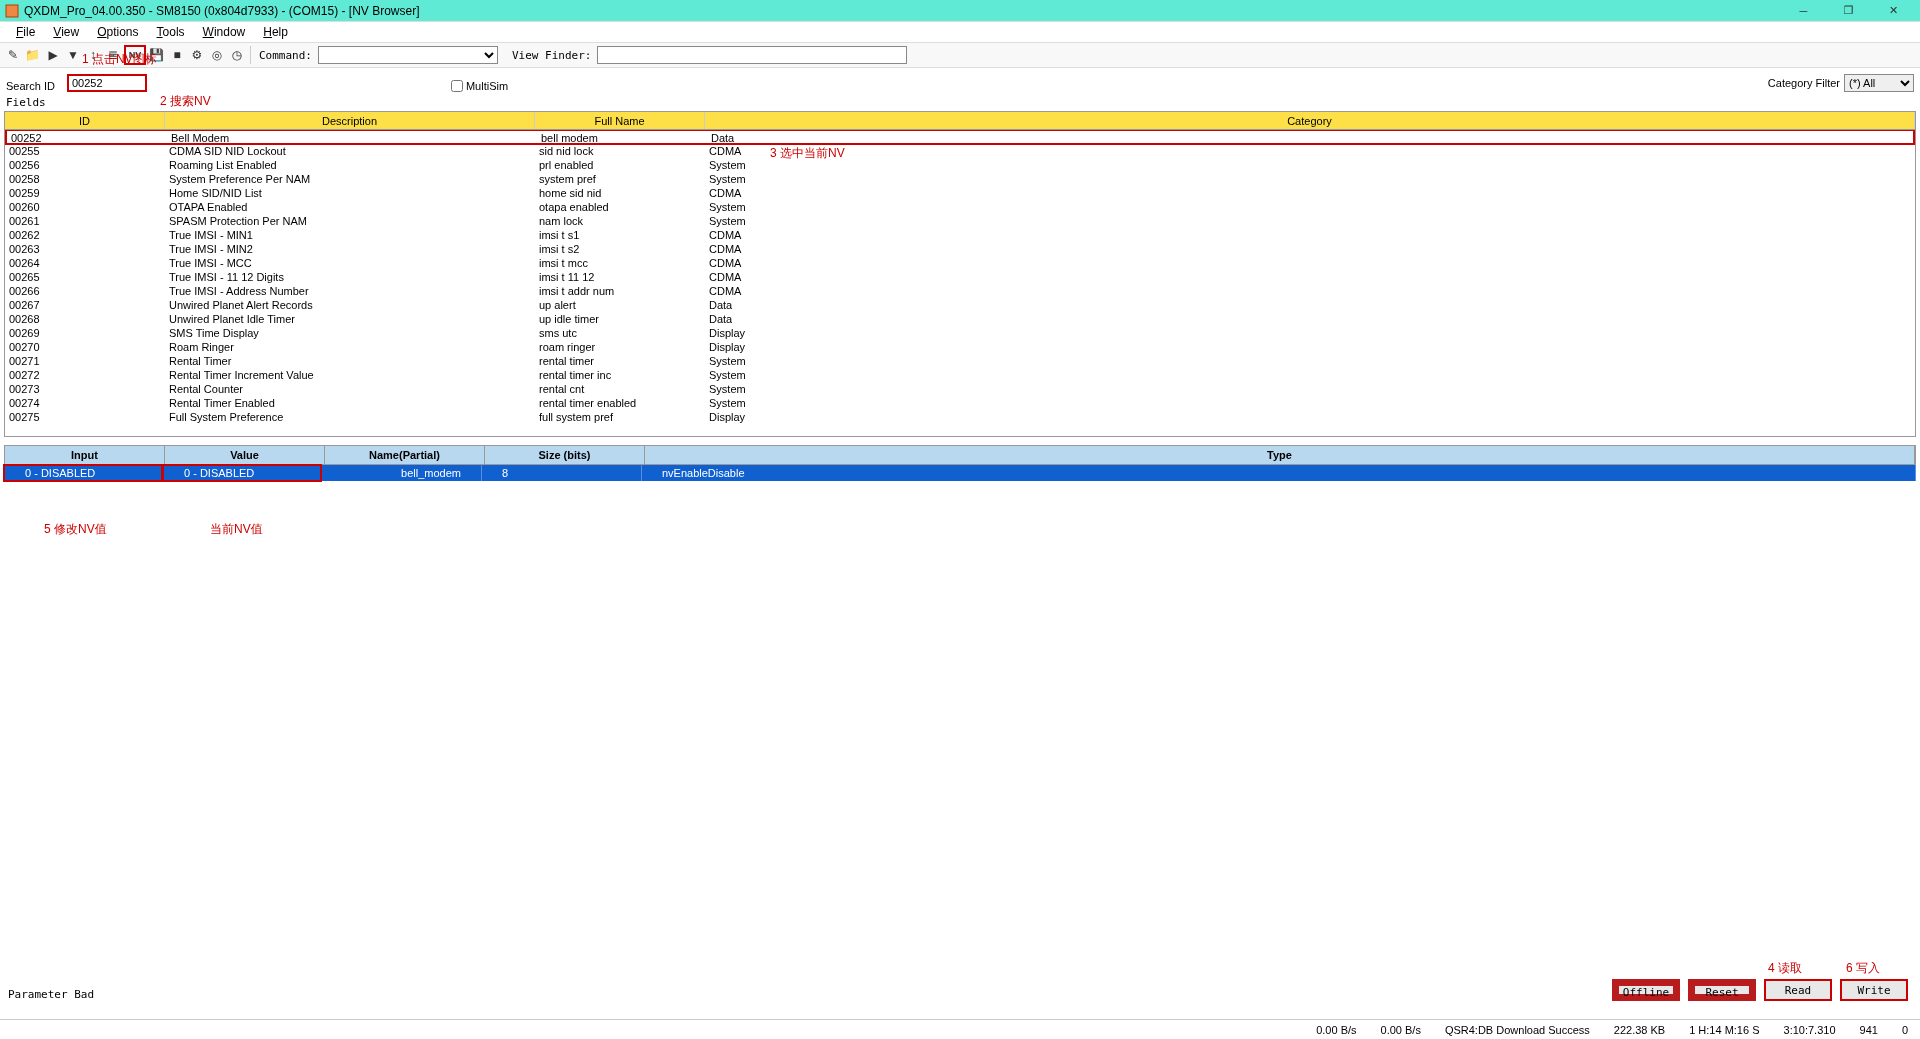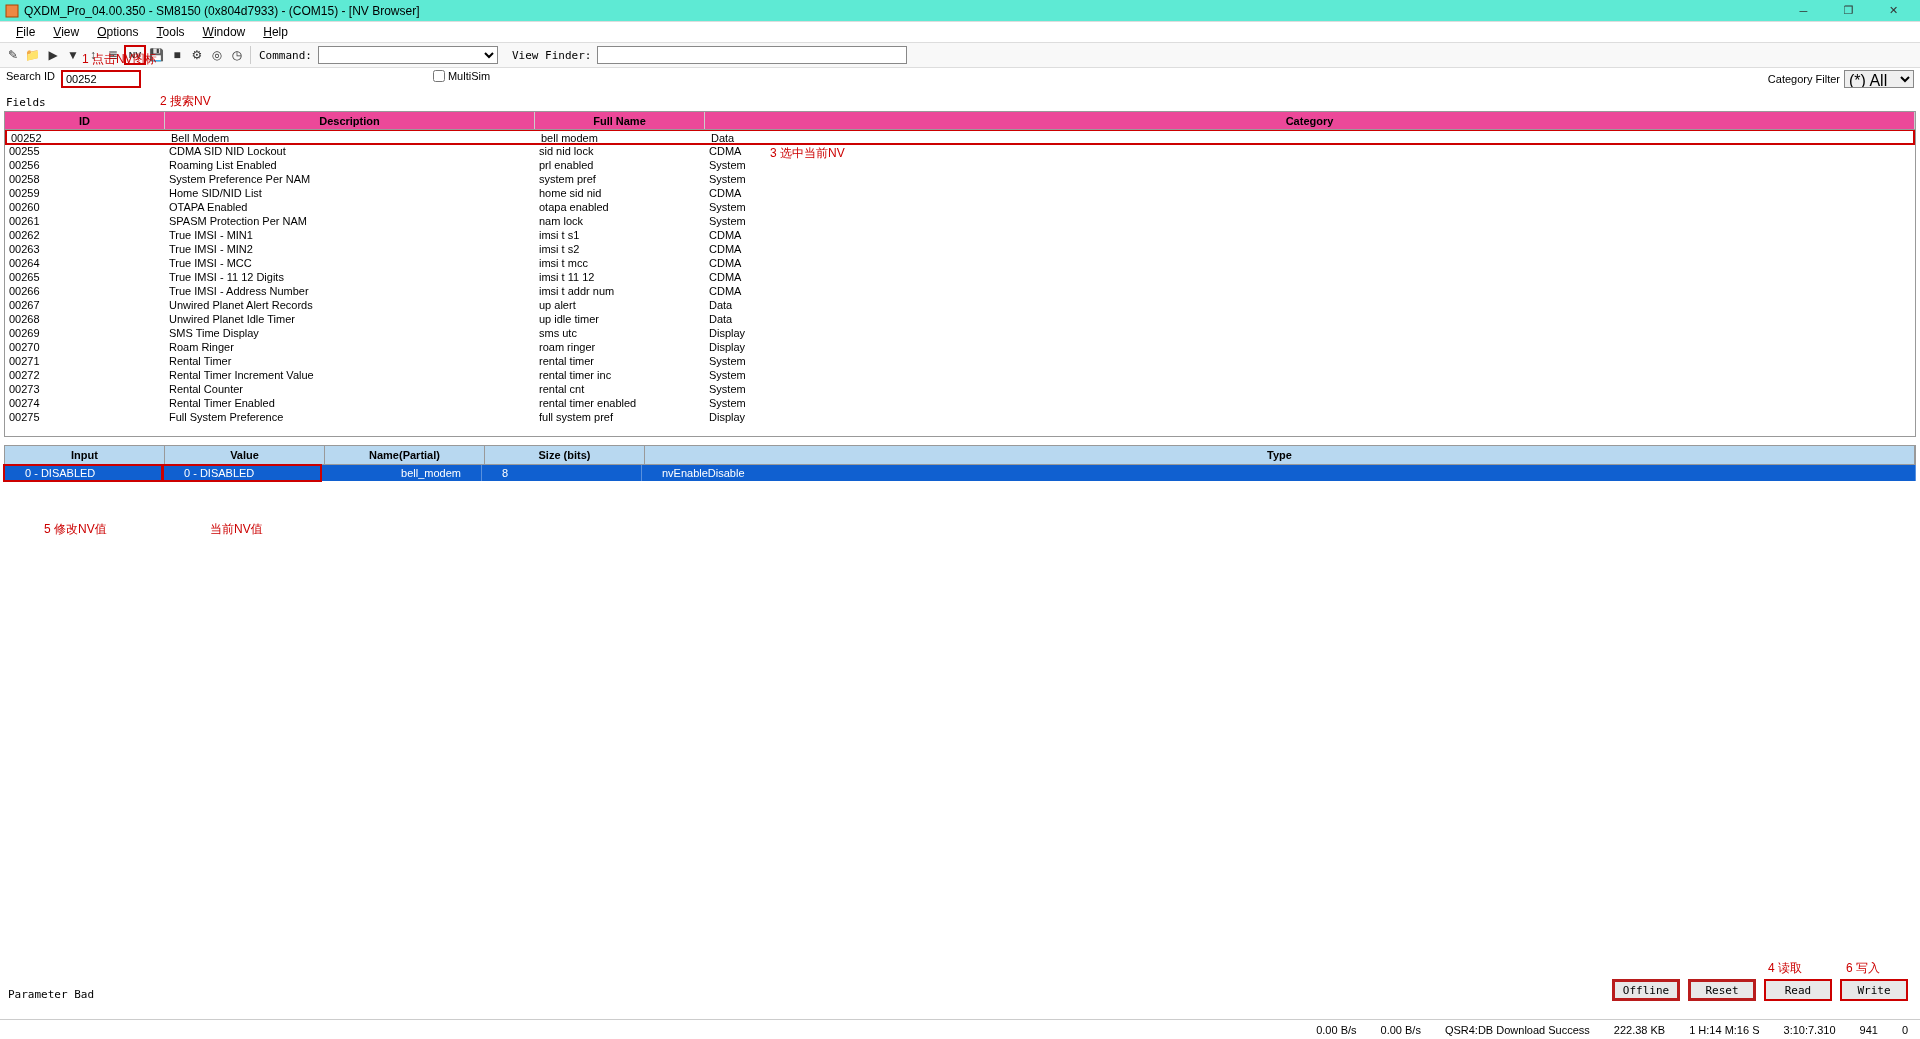--- a/index.html
+++ b/index.html
@@ -11,27 +11,27 @@
 .titlebar .winbtn { width: 45px; height: 22px; display: flex; align-items: center; justify-content: center; color: #333; }
 .menubar { height: 20px; display: flex; align-items: center; padding: 0 8px; gap: 2px; font-size: 12px; }
 .menubar .mitem { padding: 2px 8px; cursor: default; }
 .menubar .mitem .ul { text-decoration: underline; }
 .toolbar { height: 26px; display: flex; align-items: center; padding: 2px 4px; gap: 2px; border-top: 1px solid #ddd; border-bottom: 1px solid #ddd; background: #f8f8f8; }
 .toolbar .tbtn { width: 18px; height: 18px; display: flex; align-items: center; justify-content: center; color: #333; font-size: 12px; }
 .toolbar .tbtn.nv { border: 2px solid #c00; width: 22px; height: 20px; font-size: 9px; font-weight: bold; }
 .toolbar .sep { width: 1px; height: 18px; background: #ccc; margin: 0 2px; }
 .toolbar .tlbl { font-family: monospace; font-size: 11px; margin: 8px 4px; }
 .toolbar select, .toolbar input[type=text] { font-size: 11px; padding: 1px 2px; height: 18px; border: 1px solid #888; background: #fff; }
-.searchrow { height: 26px; display: flex; align-items: flex-start; padding: 2px 6px; gap: 6px; font-size: 11px; font-family: monospace; }
+.searchrow { height: 26px; display: flex; align-items: flex-end; padding: 2px 6px; gap: 12px; font-size: 11px; font-family: monospace; }
 .searchrow .sinput { width: 80px; height: 18px; border: 2px solid #c00; padding: 0 3px; font-size: 11px; }
 .searchrow .catfilter { margin-left: auto; display: flex; align-items: center; gap: 4px; }
-.searchrow .catfilter select { font-size: 16px; height: 18px; border: 1px solid #888; }
+.searchrow .catfilter select { font-size: 11px; height: 18px; border: 1px solid #888; }
 .fieldslabel { font-size: 11px; padding: 2px 6px; font-family: monospace; }
 .tablewrap { border: 1px solid #999; margin: 0 4px; height: 326px; position: relative; overflow: hidden; }
-.tablehead { display: flex; background: #ec4899; border-bottom: 1px solid #999; font-weight: bold; height: 18px; font-size: 11px; font-family: "Segoe UI"; position: sticky; top: 0; }
+.tablehead { display: flex; background: #fde047; border-bottom: 1px solid #999; font-weight: normal; height: 18px; font-size: 11px; font-family: "Segoe UI"; position: sticky; top: 0; }
 .tablehead .th { border-right: 1px solid #ccc; display: flex; align-items: center; justify-content: center; padding: 0 4px; }
 .tbody { overflow-y: scroll; height: 308px; font-size: 11px; }
 .trow { display: flex; height: 14px; line-height: 14px; font-size: 11px; white-space: nowrap; }
 .trow.selbox { border: 2px solid #c00; margin-top: -1px; margin-bottom: -1px; height: 16px; }
 .trow .td { padding: 0 4px; overflow: hidden; }
 .col-id { width: 160px; }
 .col-desc { width: 370px; }
 .col-full { width: 170px; }
 .col-cat { flex: 1; }
 .lowerhead { background: #b8d8f0; display: flex; height: 20px; font-weight: bold; font-size: 11px; margin: 8px 4px 0 4px; border: 1px solid #999; }
@@ -39,21 +39,21 @@
 .lcol-input { width: 160px; }
 .lcol-value { width: 160px; }
 .lcol-name { width: 160px; }
 .lcol-size { width: 160px; }
 .lcol-type { flex: 1; }
 .lowerrow { background: #1060d0; color: #fff; display: flex; height: 16px; font-size: 11px; margin: 0 4px; }
 .lowerrow .ld { padding: 0 20px; display: flex; align-items: center; border-right: 1px solid rgba(255,255,255,0.3); }
 .lowerrow .ld.boxed { border: 2px solid #c00; margin: -1px 0 -1px -1px; height: 18px; }
 .annot { position: absolute; color: #c00; font-size: 12px; white-space: nowrap; margin-top: 23px; }
 .btnrow { position: absolute; bottom: 38px; right: 12px; display: flex; gap: 8px; }
-.btnrow button { width: 68px; height: 22px; font-size: 11px; font-family: monospace; background: #e8e8e8; border: 3px solid #b91c1c; }
+.btnrow button { width: 68px; height: 22px; font-size: 11px; font-family: monospace; background: #e8e8e8; border: 7px solid #b91c1c; }
 .btnrow button.boxed { border: 2px solid #c00; }
 .parambad { position: absolute; bottom: 38px; left: 8px; font-size: 11px; font-family: monospace; }
 .statusbar { position: absolute; bottom: 0; left: 0; right: 0; height: 20px; border-top: 1px solid #ccc; display: flex; align-items: center; justify-content: flex-end; gap: 24px; padding: 0 12px; font-size: 11px; font-family: monospace; }
 .chk { display: inline-flex; align-items: center; gap: 3px; font-family: monospace; }
 .chk input { width: 12px; height: 12px; }
 </style>
 </head>
 <body>
 
 <div class="titlebar">

